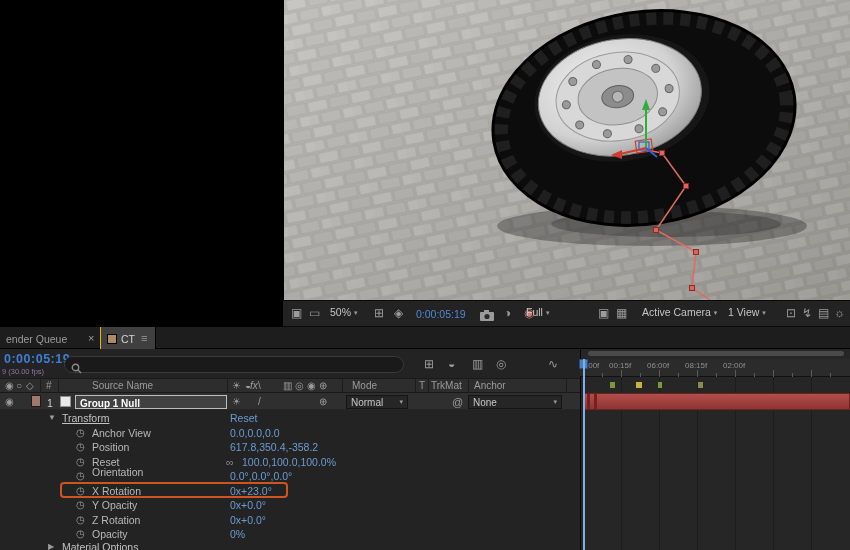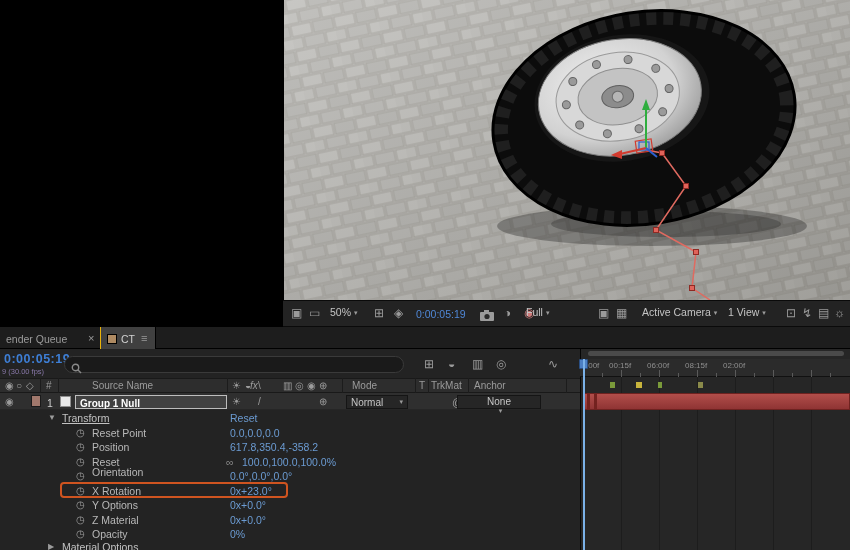--- a/index.html
+++ b/index.html
@@ -235,36 +235,36 @@
     <span class="abs" style="left:4px;top:2px;font-size:10px;font-weight:bold;color:#fff;white-space:nowrap;">Group 1 Null</span>
   </div>
   <span class="ic" style="left:232px;top:397px;">☀</span>
   <span class="ic" style="left:258px;top:397px;">/</span>
   <span class="ic" style="left:319px;top:397px;">⊕</span>
   <div class="dd" style="left:346px;top:395px;width:62px;height:14px;">
     <span>Normal</span>
     <span class="caret">▾</span>
   </div>
   <span class="ic" style="left:452px;top:397px;font-size:11px;">@</span>
-  <div class="dd" style="left:457px;top:395px;width:84px;height:14px;flex-direction:column;">
+  <div class="dd" style="left:468px;top:395px;width:94px;height:14px;">
     <span>None</span>
     <span class="caret">▾</span>
   </div>
 
   <div class="abs" style="left:583px;top:393px;width:267px;height:17px;background:linear-gradient(#b24e4a,#8f3434);border:1px solid #6e2220;box-sizing:border-box;">
     <span class="abs" style="left:3px;top:0;width:3px;height:15px;background:#73221f;"></span>
     <span class="abs" style="left:10px;top:0;width:3px;height:15px;background:#73221f;"></span>
   </div>
 
   <span class="ic" style="left:48px;top:414px;font-size:8px;">▼</span>
   <span class="pname" style="left:62px;top:413px;color:#c2c2c2;text-decoration:underline;">Transform</span>
   <span class="val" style="left:230px;top:413px;">Reset</span>
 
   <span class="ic" style="left:76px;top:428px;">◷</span>
-  <span class="pname" style="left:92px;top:428px;">Reset Point</span>
+  <span class="pname" style="left:92px;top:428px;">Anchor View</span>
   <span class="val" style="left:230px;top:428px;">0.0,0.0,0.0</span>
 
   <span class="ic" style="left:76px;top:442px;">◷</span>
   <span class="pname" style="left:92px;top:442px;">Position</span>
   <span class="val" style="left:230px;top:442px;">617.8,350.4,-358.2</span>
 
   <span class="ic" style="left:76px;top:457px;">◷</span>
   <span class="pname" style="left:92px;top:457px;">Reset</span>
   <span class="val" style="left:226px;top:457px;color:#8a8a8a;">∞</span>
   <span class="val" style="left:242px;top:457px;">100.0,100.0,100.0%</span>
@@ -272,25 +272,25 @@
   <span class="ic" style="left:76px;top:471px;">◷</span>
   <span class="pname" style="left:92px;top:467px;">Orientation</span>
   <span class="val" style="left:230px;top:471px;">0.0°,0.0°,0.0°</span>
 
   <div class="abs" style="left:60px;top:482px;width:228px;height:16px;border:2px solid #cf5420;border-radius:4px;box-sizing:border-box;"></div>
   <span class="ic" style="left:76px;top:486px;">◷</span>
   <span class="pname" style="left:92px;top:486px;">X Rotation</span>
   <span class="val" style="left:230px;top:486px;">0x+23.0°</span>
 
   <span class="ic" style="left:76px;top:500px;">◷</span>
-  <span class="pname" style="left:92px;top:500px;">Y Options</span>
+  <span class="pname" style="left:92px;top:500px;">Y Opacity</span>
   <span class="val" style="left:230px;top:500px;">0x+0.0°</span>
 
   <span class="ic" style="left:76px;top:515px;">◷</span>
-  <span class="pname" style="left:92px;top:515px;">Z Material</span>
+  <span class="pname" style="left:92px;top:515px;">Z Rotation</span>
   <span class="val" style="left:230px;top:515px;">0x+0.0°</span>
 
   <span class="ic" style="left:76px;top:529px;">◷</span>
   <span class="pname" style="left:92px;top:529px;">Opacity</span>
   <span class="val" style="left:230px;top:529px;">0%</span>
 
   <span class="ic" style="left:48px;top:543px;font-size:8px;">▶</span>
   <span class="pname" style="left:62px;top:542px;color:#c2c2c2;">Material Options</span>
 
   <div class="abs" style="left:579px;top:359px;width:9px;height:10px;background:#4c7fc4;border:1px solid #2a4f84;border-radius:1px;box-sizing:border-box;"></div>

